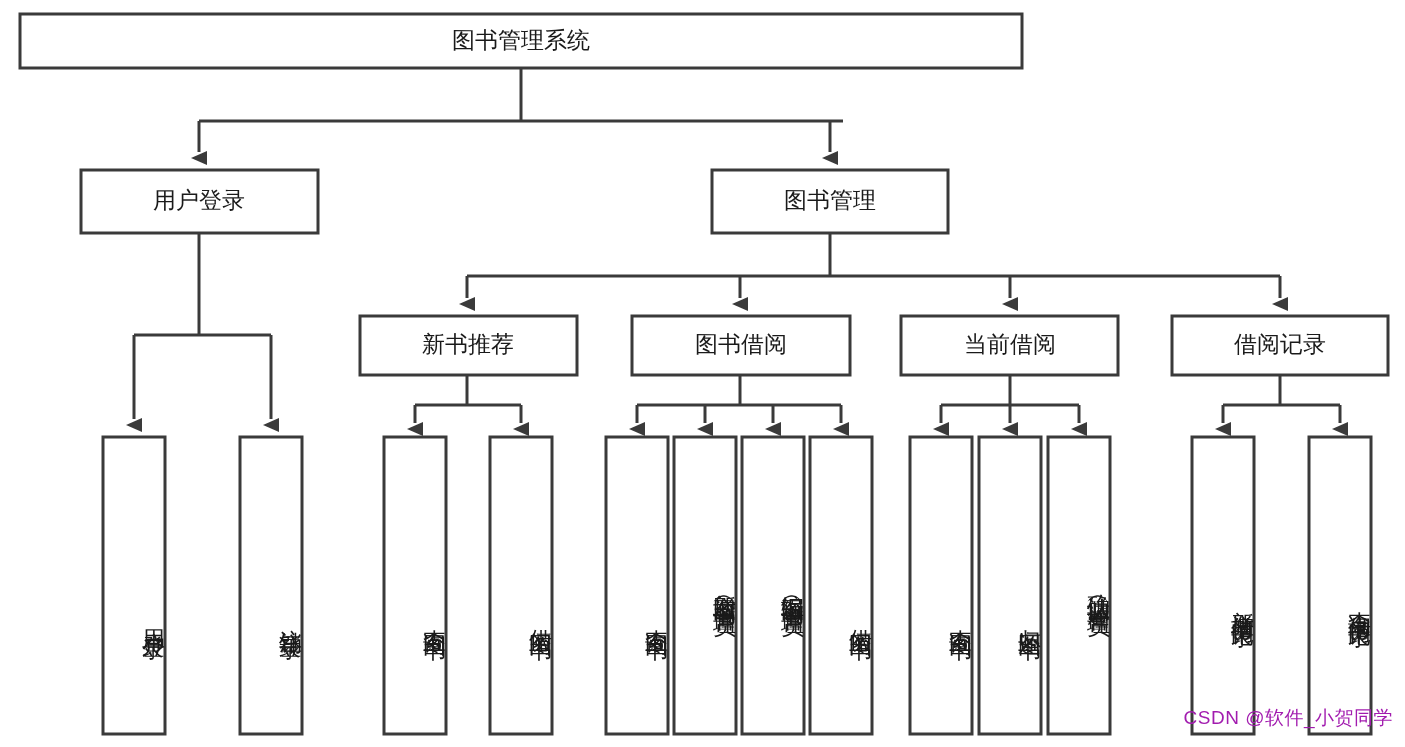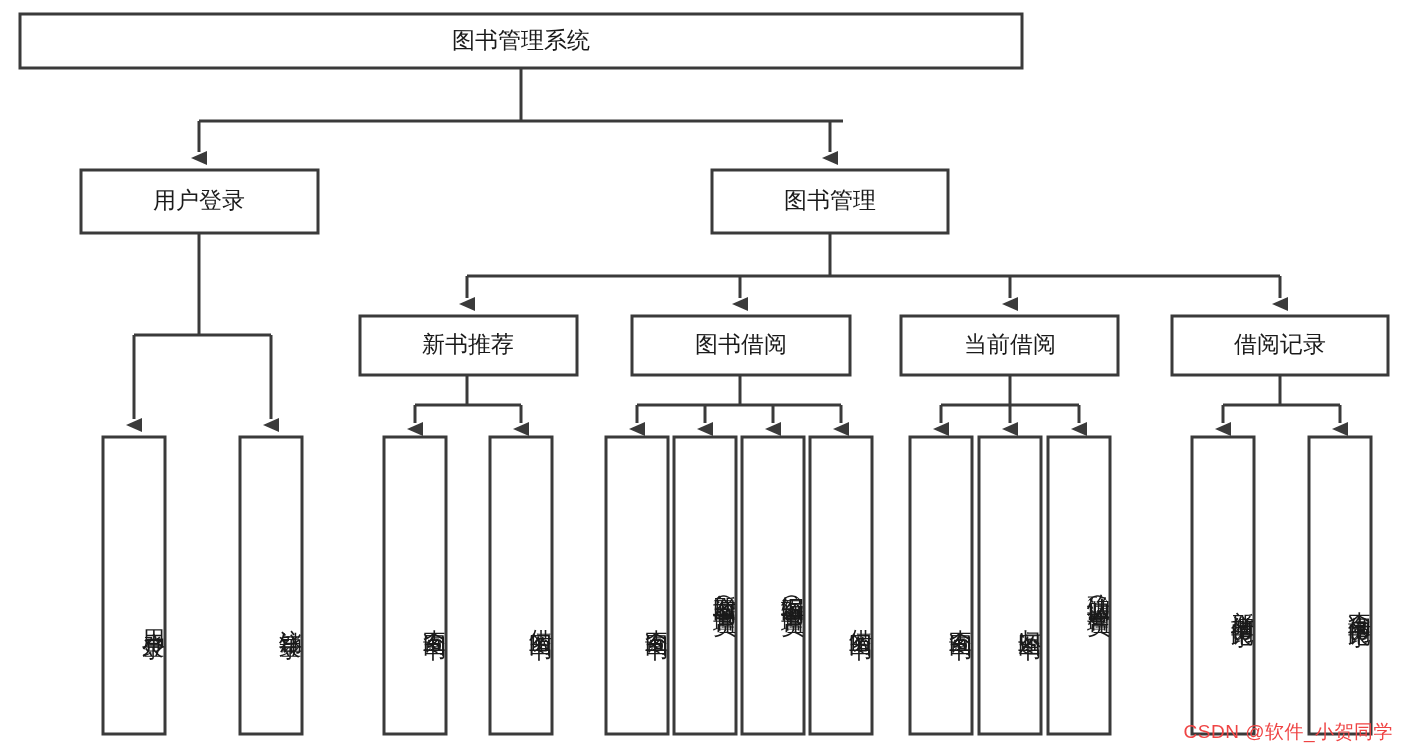--- a/index.html
+++ b/index.html
@@ -57,24 +57,24 @@
     font-size: 23px;
     line-height: 1.0;
     letter-spacing: 3px;
     color: #1a1a1a;
     white-space: nowrap;
     pointer-events: none;
   }
   .watermark {
     position: absolute;
     right: 12px;
-    bottom: 2px;
+    bottom: 16px;
     font-family: "Liberation Sans", "DejaVu Sans", sans-serif;
     font-size: 19px;
-    color: #ef4444;
+    color: #a21caf;
     letter-spacing: 0.5px;
     white-space: nowrap;
   }
 </style>
 </head>
 <body>
 
 <div id="diagram-root">
 
   <svg class="flow" viewBox="0 0 1405 747" xmlns="http://www.w3.org/2000/svg">

